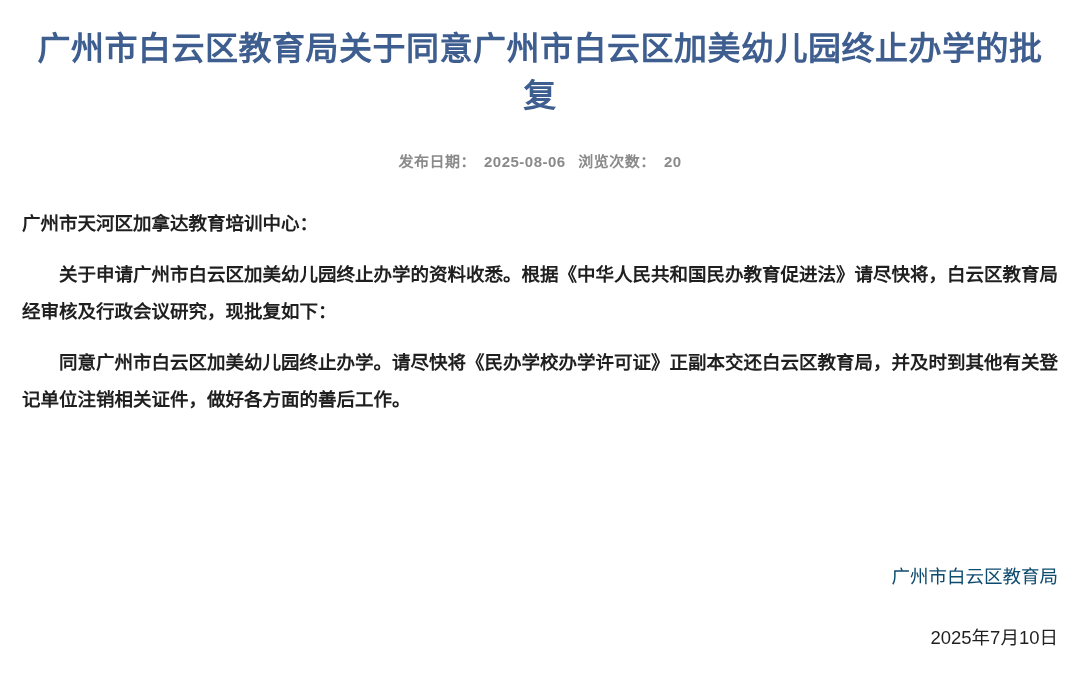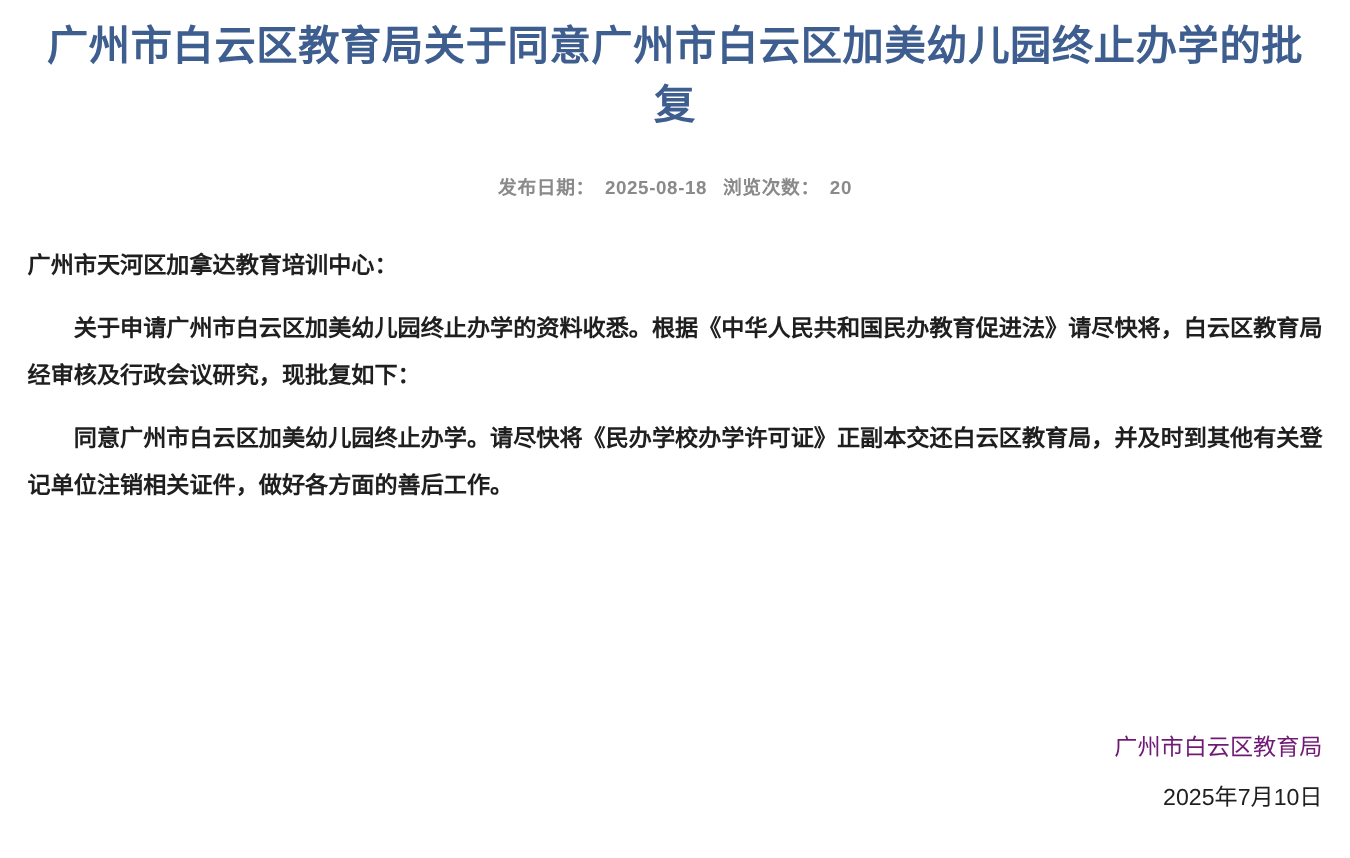--- a/index.html
+++ b/index.html
@@ -11,21 +11,21 @@
     width: 1080px;
     height: 686px;
     font-family: "Liberation Sans", "DejaVu Sans", sans-serif;
     color: #222222;
     overflow: hidden;
   }
   .page {
     width: 1080px;
     height: 686px;
     box-sizing: border-box;
-    padding: 0 22px;
+    padding: 12px 22px;
     position: relative;
   }
   .doc-title {
     margin: 0;
     padding-top: 14px;
     text-align: center;
     font-size: 33px;
     line-height: 1.42;
     font-weight: bold;
     color: #3f5e90;
@@ -52,23 +52,23 @@
   }
   .para {
     margin: 0 0 14px 0;
   }
   .para.indent {
     text-indent: 2em;
   }
   .signature {
     position: absolute;
     right: 22px;
-    bottom: 70px;
+    bottom: 91px;
     font-size: 18.5px;
-    color: #701a75;
+    color: #0c4a6e;
     text-align: right;
     line-height: 2.0;
   }
   .sign-date {
     position: absolute;
     right: 22px;
     bottom: 30px;
     font-size: 18.5px;
     color: #1f1f1f;
     text-align: right;
@@ -76,21 +76,21 @@
   }
 </style>
 </head>
 <body>
 
 <div class="page">
 
   <h1 class="doc-title">广州市白云区教育局关于同意广州市白云区加美幼儿园终止办学的批复</h1>
 
   <div class="meta-line">
-    <span>发布日期：</span><span>2025-08-18</span>
+    <span>发布日期：</span><span>2025-08-06</span>
     <span>浏览次数：</span><span>20</span>
   </div>
 
   <div class="body-text">
     <p class="para">广州市天河区加拿达教育培训中心：</p>
     <p class="para indent">关于申请广州市白云区加美幼儿园终止办学的资料收悉。根据《中华人民共和国民办教育促进法》请尽快将，白云区教育局经审核及行政会议研究，现批复如下：</p>
     <p class="para indent">同意广州市白云区加美幼儿园终止办学。请尽快将《民办学校办学许可证》正副本交还白云区教育局，并及时到其他有关登记单位注销相关证件，做好各方面的善后工作。</p>
   </div>
 
   <div class="signature">广州市白云区教育局</div>

